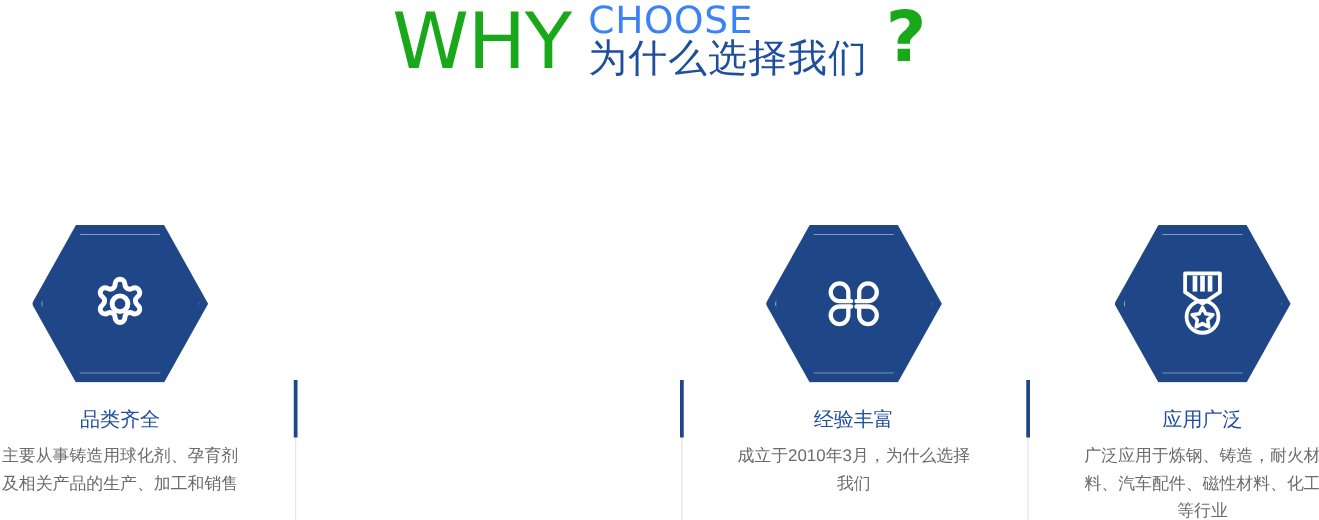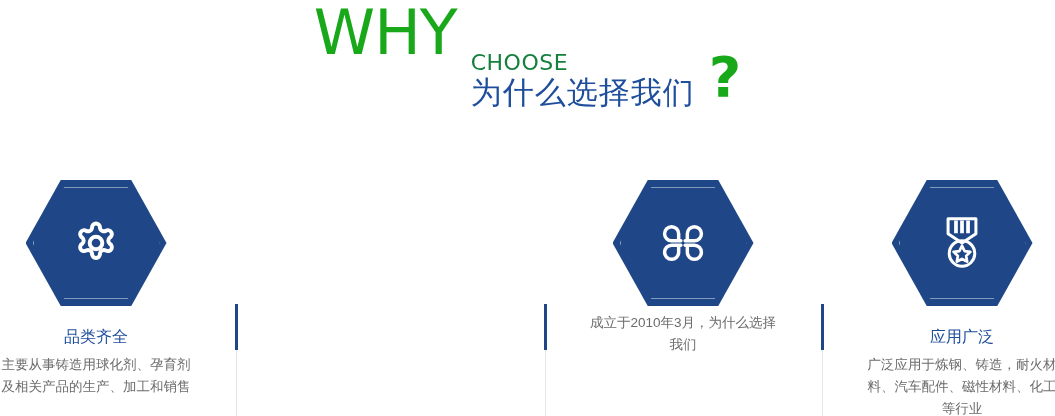--- a/index.html
+++ b/index.html
@@ -34,26 +34,25 @@
     letter-spacing:-1px;
     font-family:"DejaVu Sans", sans-serif;
   }
   .stack {
     display:flex;
     flex-direction:column;
     align-items:flex-start;
     padding-top:3px;
   }
   .choose {
-    font-size:22px;
+    font-size:30px;
     line-height:24px;
-    color:#15803d;
+    color:#3b82f6;
     letter-spacing:0.5px;
     font-family:"DejaVu Sans", sans-serif;
-    margin-top:46px;
   }
   .cn-title {
     font-size:31px;
     line-height:36px;
     color:#1f4e9c;
     letter-spacing:1px;
     white-space:nowrap;
   }
   .qmark {
     font-size:56px;
@@ -195,20 +194,21 @@
           <svg width="52" height="52" viewBox="0 0 48 48" aria-hidden="true">
             <g fill="none" stroke="#ffffff" stroke-width="3.2" stroke-linejoin="round">
               <path d="M22 22 H13.5 a6.5 6.5 0 1 1 6.5 -6.5 V22 Z"></path>
               <path d="M26 22 H34.5 a6.5 6.5 0 1 0 -6.5 -6.5 V22 Z"></path>
               <path d="M22 26 H13.5 a6.5 6.5 0 1 0 6.5 6.5 V26 Z"></path>
               <path d="M26 26 H34.5 a6.5 6.5 0 1 1 -6.5 6.5 V26 Z"></path>
             </g>
           </svg>
         </div>
       </div>
+      <div class="card-title">经验丰富</div>
       <div class="card-body">成立于2010年3月，为什么选择我们</div>
     </div>
 
     <div class="card" style="left:847px;">
       <div class="hexwrap">
         <div class="hex"></div>
         <div class="hex-inner"></div>
         <div class="icon">
           <svg width="48" height="58" viewBox="0 0 40 50" aria-hidden="true">
 

